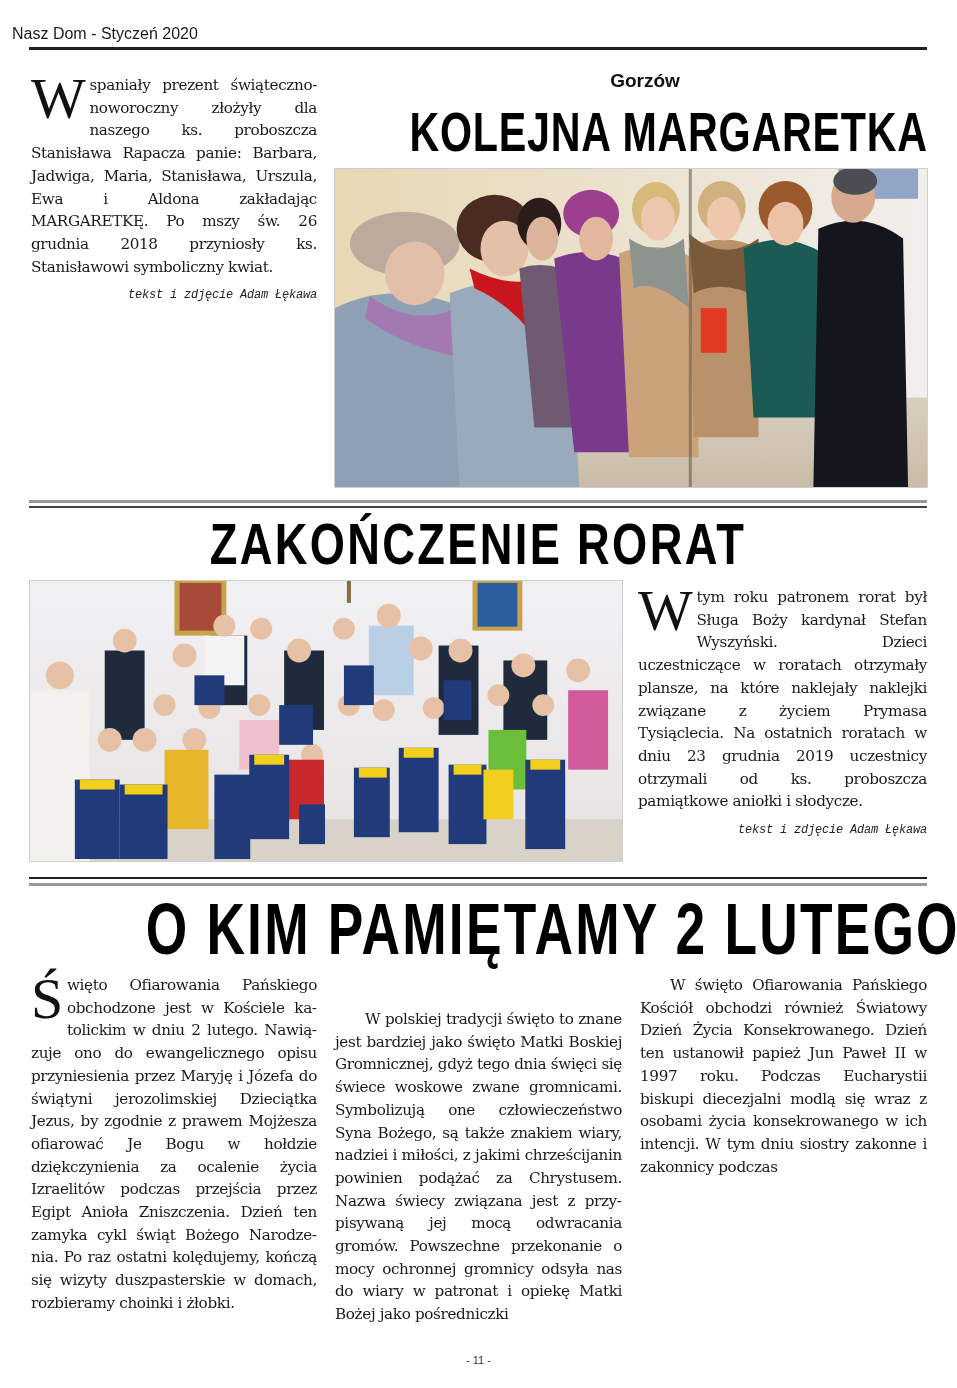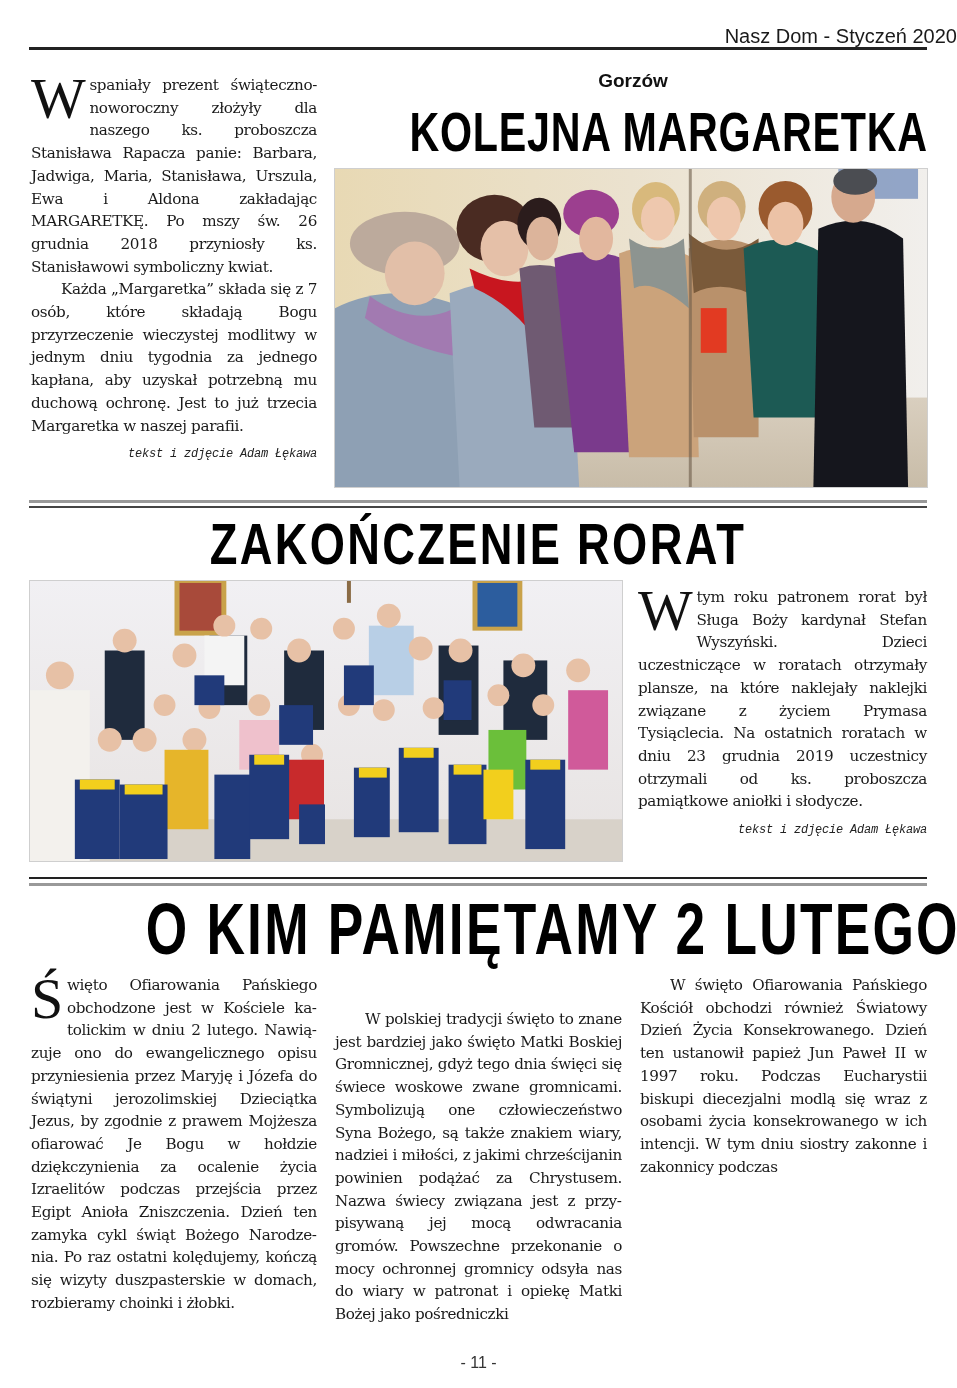--- a/index.html
+++ b/index.html
@@ -1,21 +1,21 @@
 <!DOCTYPE html>
 <html><head>
   <meta charset="utf-8">
   <style>
     * { box-sizing: border-box; margin: 0; padding: 0; }
     html, body { width: 957px; height: 1388px; background: #ffffff; }
     body { position: relative; overflow: hidden; color: #1a1a1a; }
 
     .header-title {
-      position: absolute; left: 0; top: 25px; width: 957px; text-align: right;
-      font-family: "Liberation Sans", sans-serif; font-size: 20px; color: #1a1a1a;
+      position: absolute; left: 0; top: 25px; width: 957px; text-align: left;
+      font-family: "Liberation Sans", sans-serif; font-size: 16px; color: #1a1a1a; padding-left: 12px;
     }
     .rule-thick { position: absolute; left: 29px; width: 898px; height: 3px; background: #222; }
     .rule-gray { position: absolute; left: 29px; width: 898px; height: 3px; background: #999; }
     .rule-dark { position: absolute; left: 29px; width: 898px; height: 2px; background: #444; }
 
     .body-text {
       position: absolute;
       font-family: "DejaVu Serif", "Liberation Serif", serif;
       font-size: 15.2px; line-height: 22.7px; text-align: justify;
       color: #1a1a1a; letter-spacing: -0.35px;
@@ -27,52 +27,51 @@
       float: left; font-family: "Liberation Serif", "DejaVu Serif", serif;
       font-size: 58px; line-height: 44px; margin: 3px 4px 0 0; color: #111;
     }
     .credit {
       font-family: Liberation Mono, monospace;
       font-style: italic; font-size: 12px; text-align: right; color: #222;
       margin-top: 6px; letter-spacing: -0.2px;
     }
 
     .kicker {
-      position: absolute; left: 323px; top: 70px; width: 620px; text-align: center;
+      position: absolute; left: 335px; top: 70px; width: 620px; text-align: center;
       font-family: "Liberation Sans", sans-serif; font-weight: bold; font-size: 19px; color: #111;
     }
     .headline {
       position: absolute; text-align: center;
       font-family: "Liberation Sans", sans-serif; font-weight: bold; color: #000;
       transform-origin: center center; white-space: nowrap;
     }
     .hl-1 { left: 335px; top: 100px; width: 595px; font-size: 55px; letter-spacing: 1px; transform: scaleX(0.75); }
     .hl-2 { left: 29px; top: 510px; width: 898px; font-size: 58px; letter-spacing: 3px; transform: scaleX(0.78); }
     .hl-3 { left: 29px; top: 888px; width: 898px; font-size: 72px; letter-spacing: 3px; transform: scaleX(0.74); }
 
     .photo {
       position: absolute; overflow: hidden;
       border: 1px solid #cfcfcf;
     }
     .photo svg { display: block; width: 100%; height: 100%; }
 
     .page-number {
       position: absolute; left: 0; top: 1354px; width: 957px; text-align: center;
-      font-family: "Liberation Sans", sans-serif; font-size: 16px; color: #333;
+      font-family: "Liberation Sans", sans-serif; font-size: 11px; color: #333;
     }
   </style>
 </head>
 <body>
 
 <div class="header-title">Nasz Dom - Styczeń 2020</div>
 <div class="rule-thick" style="top:47px;"></div>
 
 <div class="body-text" style="left:31px; top:74px; width:286px;">
   <p><span class="dropcap">W</span><span>spaniały prezent świątecz­no-noworoczny złożyły dla naszego ks. proboszcza Stanisława Rapacza panie: Barbara, Jadwiga, Maria, Stanisława, Urszula, Ewa i Aldona zakładając MARGARETKĘ. Po mszy św. 26 grudnia 2018 przy­niosły ks. Stanisławowi symbolicz­ny kwiat.</span></p>
-  <p class="indent">Każda „Margaretka” składa się z 7 osób, które składają Bogu przyrzeczenie wieczystej modlitwy w jednym dniu tygodnia za jednego kapłana, aby uzyskał potrzebną mu duchową ochronę. Jest to już trzecia Margaretka w naszej parafii.</p>
   <div class="credit">tekst i zdjęcie Adam Łękawa</div>
 </div>
 
 <div class="kicker">Gorzów</div>
 <div class="headline hl-1">KOLEJNA MARGARETKA</div>
 
 <div class="photo" style="left:334px; top:168px; width:594px; height:320px;" title="Group of women in winter coats meeting a priest inside a church">
   <svg viewBox="0 0 594 320" preserveAspectRatio="none">
     <defs>
       <linearGradient id="bg1" x1="0" y1="0" x2="1" y2="0">

